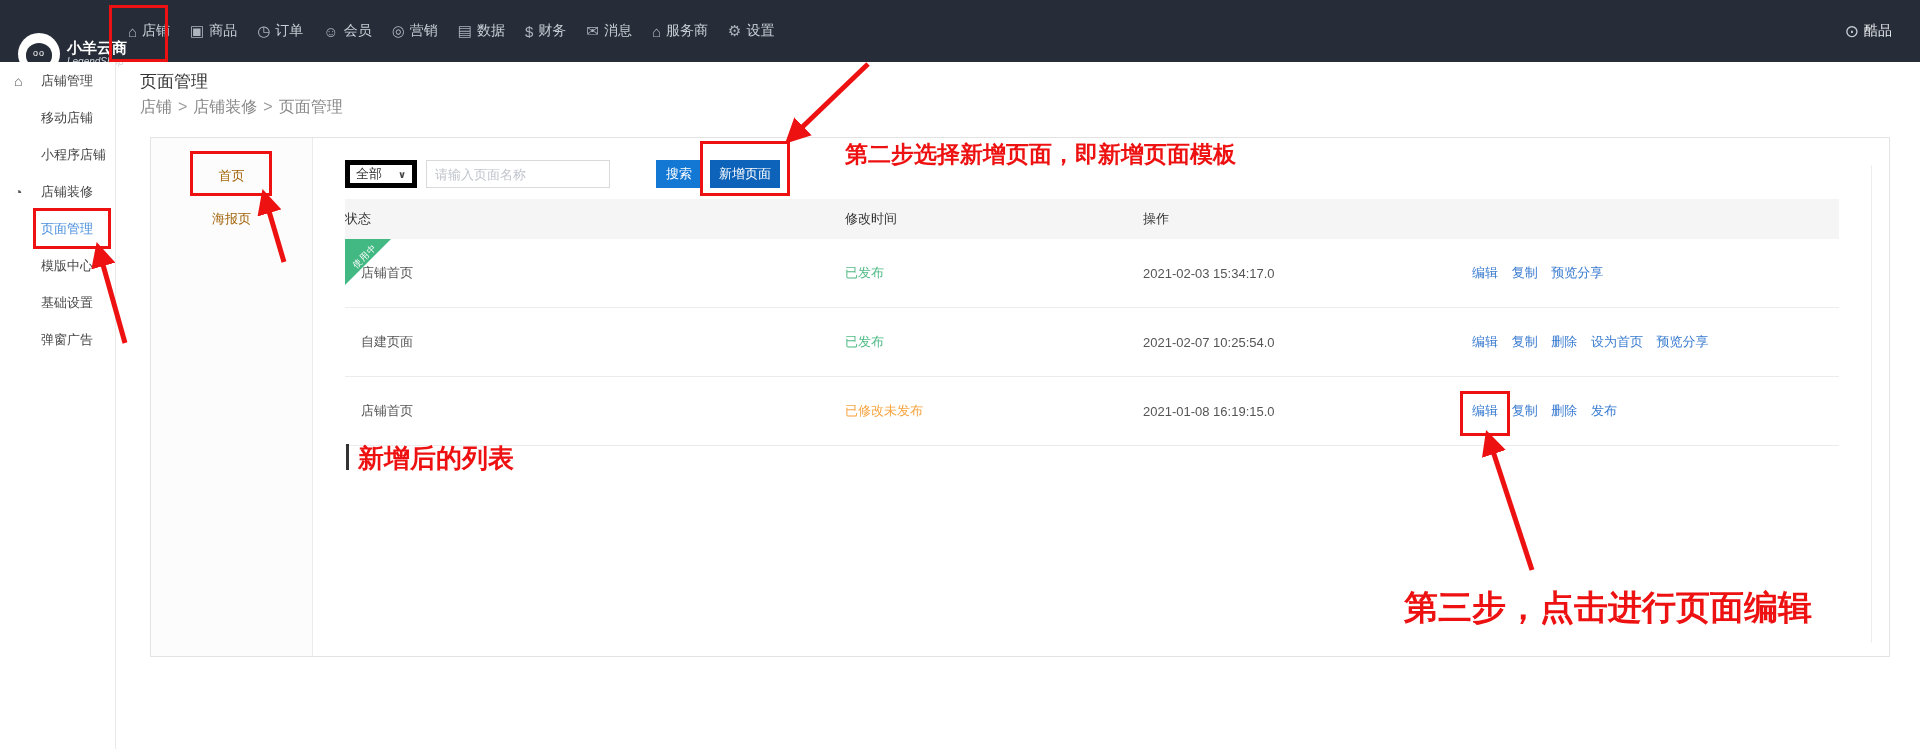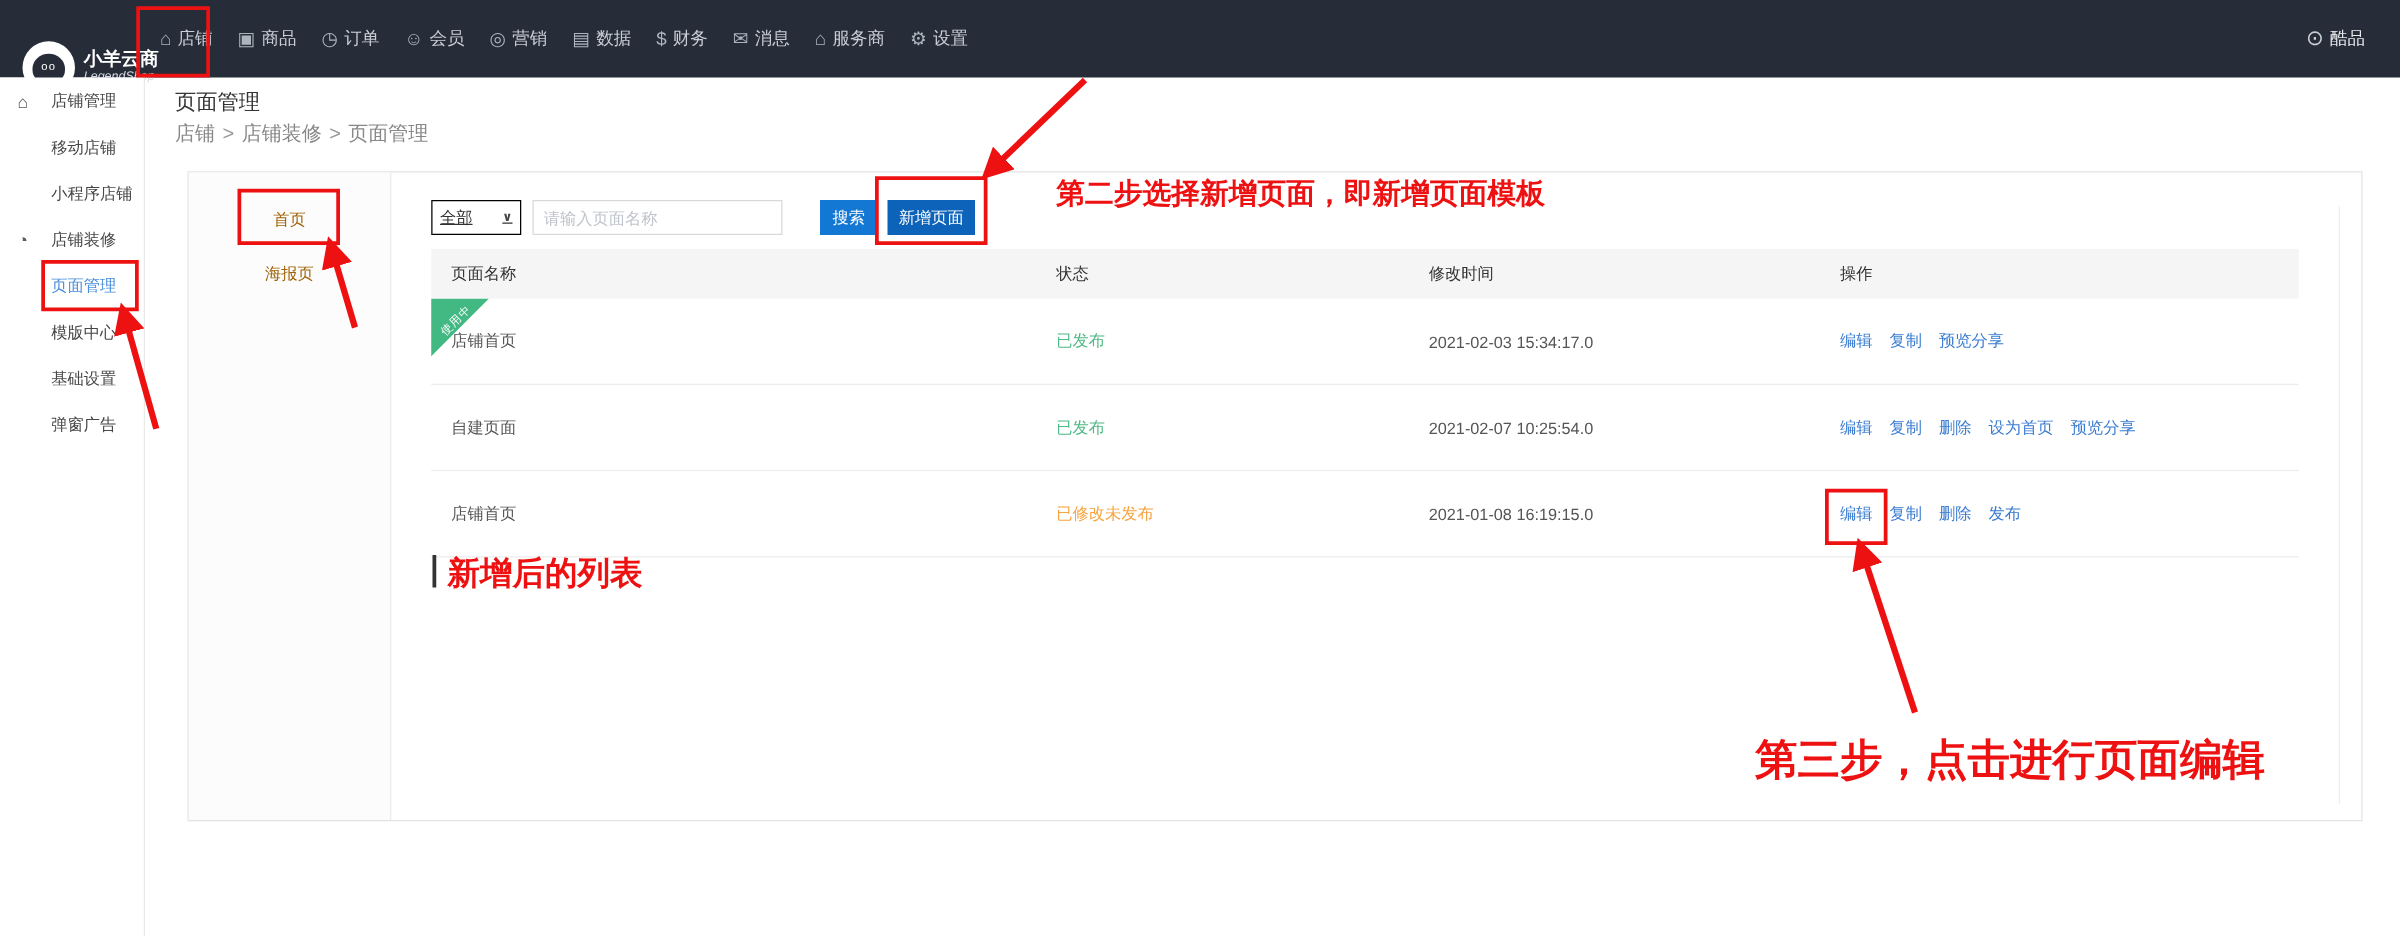--- a/index.html
+++ b/index.html
@@ -48,24 +48,24 @@
   
   .card { position:absolute; left:150px; top:137px; width:1740px; height:520px;
     border:1px solid #e3e3e3; background:#fff; }
   .subcol { position:absolute; left:0; top:0; width:162px; height:518px;
     border-right:1px solid #ebebeb; background:#fcfcfc; padding-top:16px; }
   .subtab { height:43px; line-height:43px; text-align:center; font-size:13px;
     color:#a16207; cursor:pointer; }
 
   
   .select { position:absolute; left:345px; top:160px; width:72px; height:28px;
-    border:1px solid #000000; background:#fff; display:flex; align-items:center;
-    justify-content:space-between; padding:0 6px; font-size:13px; cursor:pointer;text-decoration:underline; }
+    border:5px solid #000000; background:#fff; display:flex; align-items:center;
+    justify-content:space-between; padding:0 6px; font-size:13px; cursor:pointer; }
   .select .chev { font-size:10px; font-weight:bold; color:#444; }
-  .tinput { position:absolute; left:426px; top:160px; width:200px; height:28px;
+  .tinput { position:absolute; left:426px; top:160px; width:184px; height:28px;
     border:1px solid #d9d9d9; padding:0 8px; font-size:13px; color:#333;
     font-family:"Liberation Sans","DejaVu Sans",sans-serif; outline:none; }
   .tinput::placeholder { color:#c0c4cc; }
   .btn { position:absolute; top:160px; height:28px; border:none; color:#fff;
     font-size:13px; cursor:pointer; font-family:"Liberation Sans","DejaVu Sans",sans-serif; }
   .btn-search { left:656px; width:46px; background:#1377d4; }
   .btn-add { left:710px; width:70px; background:#0d62b9; }
 
   
   .table { position:absolute; left:345px; top:199px; width:1494px; }
@@ -210,21 +210,20 @@
   <div class="select">
     <span>全部</span>
     <span class="chev">∨</span>
   </div>
   <input class="tinput" type="text" placeholder="请输入页面名称" style="">
   <button class="btn btn-search">搜索</button>
   <button class="btn btn-add">新增页面</button>
 
   <div class="table">
     <div class="trow thead">
-      <div class="cell-name">页面名称</div>
       <div>状态</div>
       <div>修改时间</div>
       <div>操作</div>
     </div>
 
     <div class="trow tbody-row">
       <div class="ribbon"></div>
       <div class="ribbon-label">使用中</div>
       <div class="cell-name">店铺首页</div>
       <div class="cell-status status-published">已发布</div>

